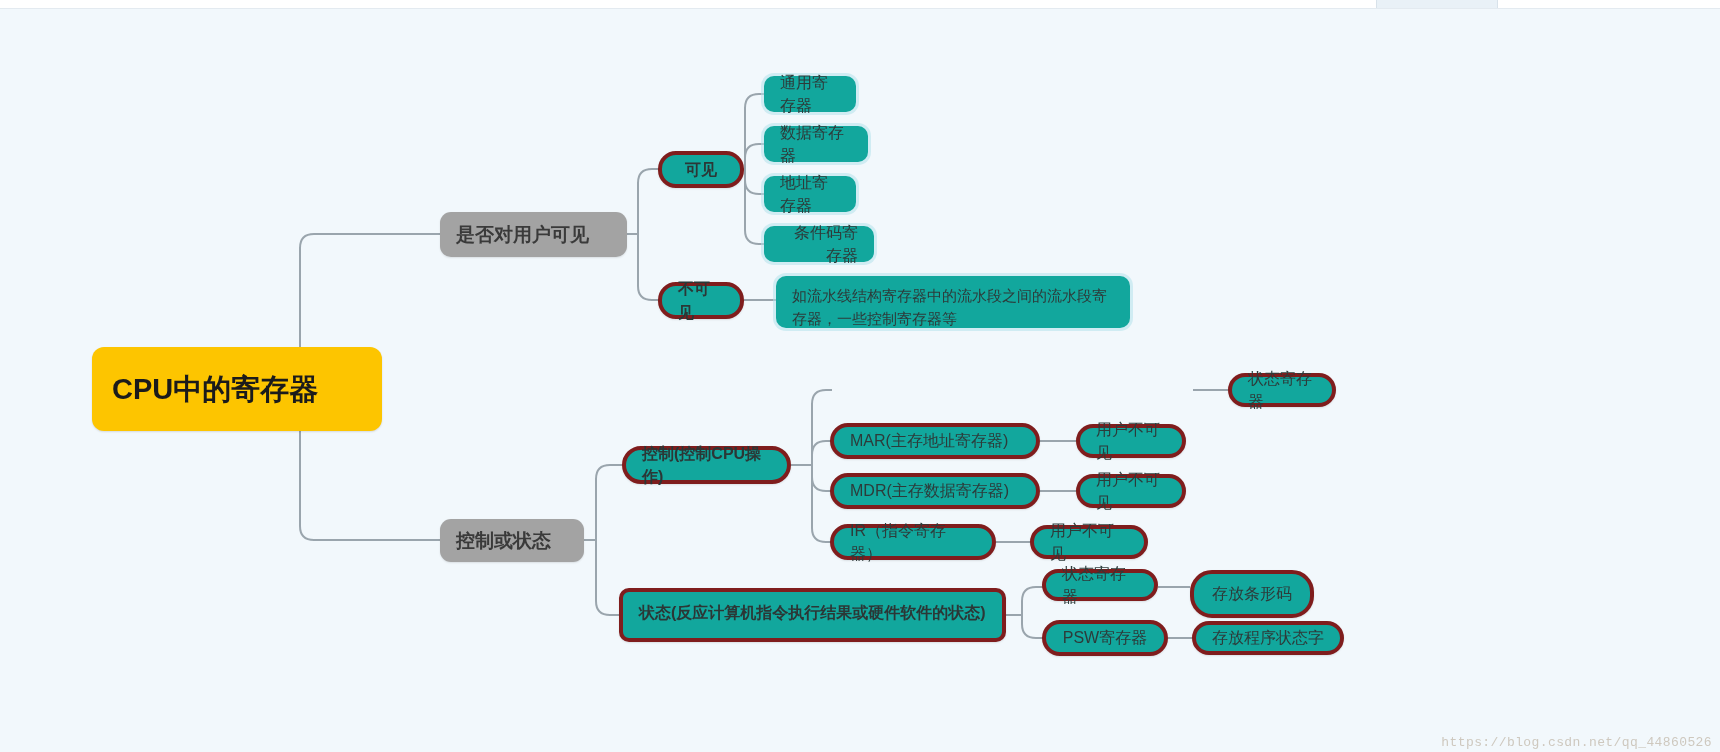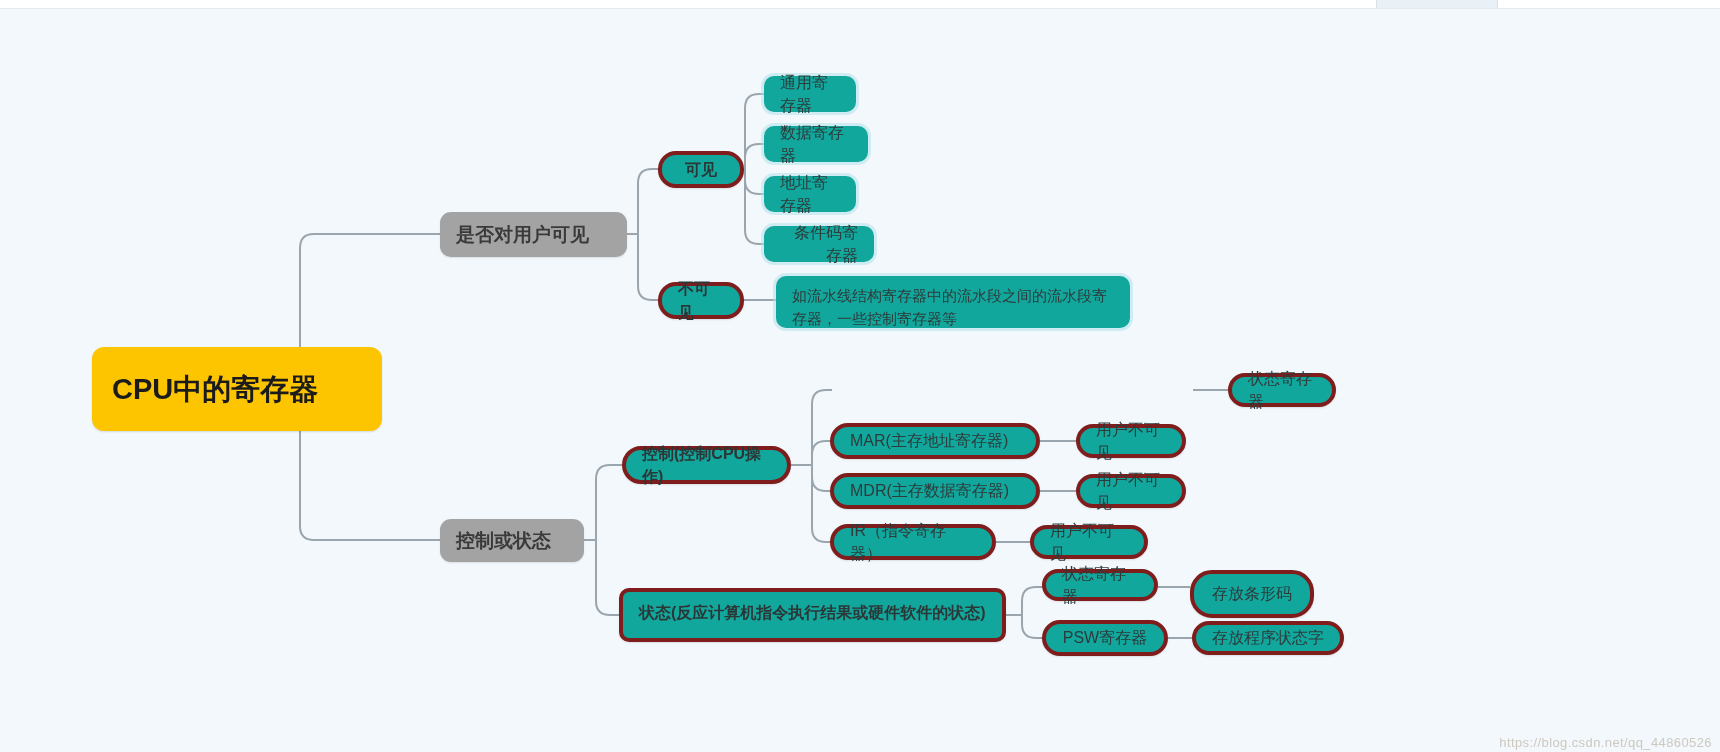--- a/index.html
+++ b/index.html
@@ -60,21 +60,21 @@
   .node.teal.bold{font-weight:bold;color:#2b3736;}
   .node.teal.square{border-radius:10px;border:none;box-shadow:0 0 0 3px rgba(180,225,235,.55);}
   .node.teal.pillsm{border-radius:18px;}
   .node.teal.wrap{align-items:flex-start;padding-top:9px;line-height:1.5;}
   .node.teal.center{justify-content:center;}
 
   .watermark{
     position:absolute;right:8px;bottom:2px;
     font-size:13px;color:#c8c0b4;opacity:.85;
     letter-spacing:.4px;
-    font-family:Liberation Sans, sans-serif;
+    font-family:Liberation Mono, monospace;
     text-align:center;
   }
 </style>
 </head>
 <body>
 
 <div class="topstrip">
   <div class="tabedge"></div>
 </div>
 

